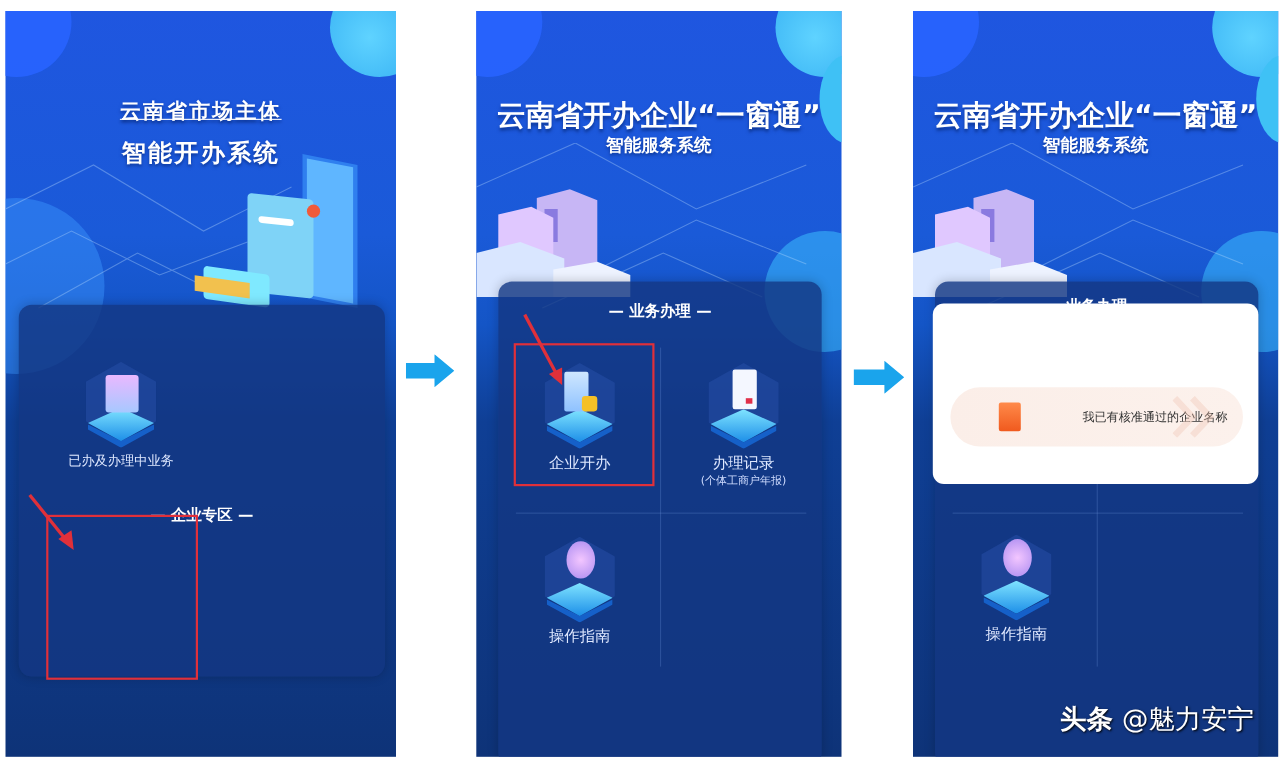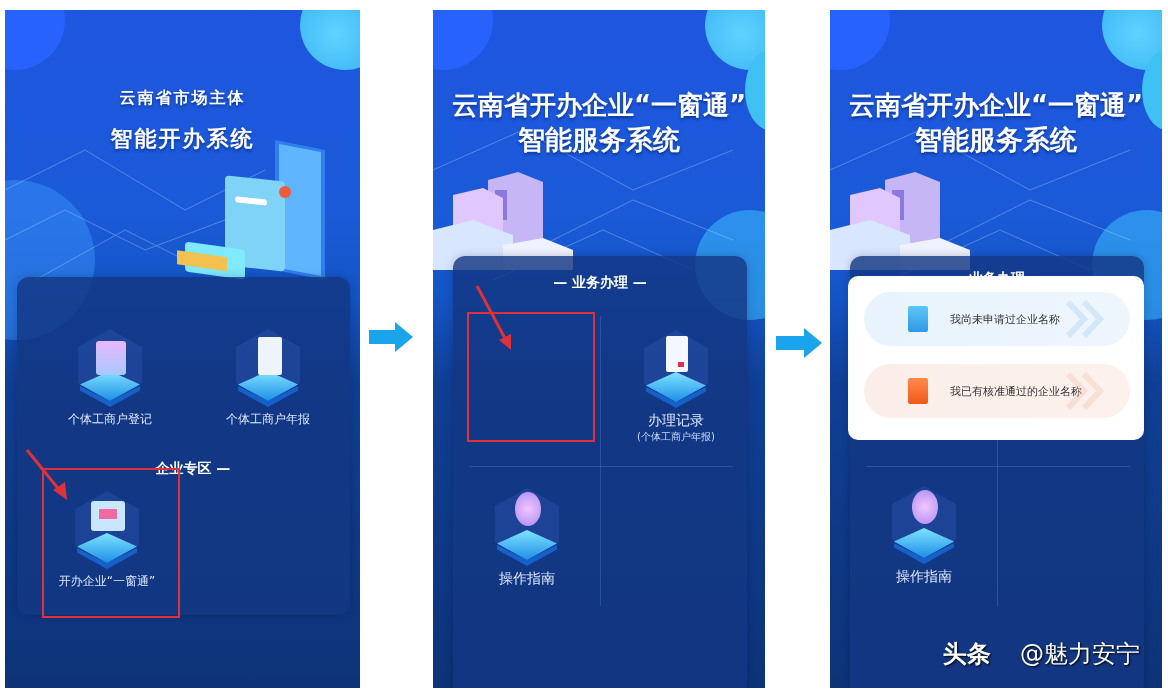--- a/index.html
+++ b/index.html
@@ -12,24 +12,24 @@
   #p3 { left: 830px; width: 332px; }
   .bubble { position: absolute; border-radius: 50%; }
   .b-tl { left: -40px; top: -40px; width: 100px; height: 100px; background: rgba(40,100,255,0.9); }
   .b-tr { right: -30px; top: -30px; width: 90px; height: 90px; background: radial-gradient(circle at 40% 60%, #5fd3ff, #2aa6f0); }
   .b-tr2 { right: -30px; top: 40px; width: 50px; height: 80px; background: #3fc1f5; }
   .b-ml { left: -70px; top: 170px; width: 160px; height: 160px; background: rgba(60,150,255,0.45); }
   .b-mr { right: -40px; top: 200px; width: 110px; height: 110px; background: rgba(60,190,255,0.55); }
   .grid-lines { position: absolute; left: 0; top: 120px; width: 100%; height: 160px; opacity: 0.35; }
   .title { position: absolute; left: 0; width: 100%; text-align: center; color: #fff; font-weight: bold;
            text-shadow: 0 2px 3px rgba(0,30,100,0.6); }
-  #p1 .title1 { top: 78px; font-size: 16px; letter-spacing: 2px; }
+  #p1 .title1 { top: 78px; font-size: 19px; letter-spacing: 2px; text-decoration: underline; }
   #p1 .title2 { top: 114px; font-size: 22px; letter-spacing: 2px; }
   #p2 .title1, #p3 .title1 { top: 78px; font-size: 26px; }
-  #p2 .title2, #p3 .title2 { top: 112px; font-size: 27px; }
+  #p2 .title2, #p3 .title2 { top: 112px; font-size: 16px; }
   .illus { position: absolute; }
   .card { position: absolute; border-radius: 12px; background: rgba(20,55,130,0.82); box-shadow: 0 0 10px rgba(0,0,0,0.2); }
   #p1 .card { left: 12px; top: 267px; width: 333px; height: 338px; }
   #p2 .card, #p3 .card { left: 20px; top: 246px; width: 294px; height: 440px; }
   .section-title { position: absolute; width: 100%; text-align: center; color: #fff; font-weight: bold; font-size: 14px; }
   .tile { position: absolute; text-align: center; }
   .tile .label { color: #dfe8ff; font-size: 12px; margin-top: 4px; display: block; white-space: nowrap; }
   .tile .sublabel { color: #cfdcff; font-size: 10px; display: block; white-space: nowrap; }
   .hex { width: 76px; height: 80px; margin: 0 auto; position: relative; }
   .hex .bg { position: absolute; left: 6px; top: 2px; width: 64px; height: 72px;
@@ -45,27 +45,27 @@
   .divider-v { position: absolute; width: 1px; background: rgba(120,160,230,0.25); }
   .divider-h { position: absolute; height: 1px; background: rgba(120,160,230,0.25); }
   .highlight { position: absolute; border: 2px solid #e0303a; }
   .red-arrow { position: absolute; }
   .flow-arrow { position: absolute; }
   .modal { position: absolute; left: 18px; top: 266px; width: 296px; height: 164px; background: #fff; border-radius: 10px; }
   .option { position: absolute; left: 16px; width: 266px; height: 54px; border-radius: 27px; display: flex; align-items: center; }
   .option .doc { width: 20px; height: 26px; border-radius: 2px; margin-left: 44px; margin-right: 22px; position: relative; }
   .option .text { font-size: 11px; color: #333; }
   .opt1 { top: 16px; background: linear-gradient(90deg, #e8f3fd, #eef6fd); }
-  .opt2 { top: 88px; background: linear-gradient(90deg, #fbeee8, #fcf1ec); }
+  .opt2 { top: 76px; background: linear-gradient(90deg, #fbeee8, #fcf1ec); gap: 34px; }
   .opt1 .doc { background: linear-gradient(180deg, #5bc6f7, #2f99e6); }
   .opt2 .doc { background: linear-gradient(180deg, #ff8a4a, #f05a1e); }
   .chev { position: absolute; right: 24px; top: 8px; width: 40px; height: 38px; opacity: 0.35; }
   .watermark { position: absolute; right: 22px; bottom: 18px; color: #fff; font-size: 24px; font-weight: bold;
                text-shadow: 1px 1px 2px #000; }
-  .watermark .at { font-weight: normal; margin-left: 21px; }
+  .watermark .at { font-weight: normal; }
 </style>
 </head>
 <body>
 
 <div class="phone" id="p1">
   <div class="bubble b-tl"></div>
   <div class="bubble b-tr"></div>
   <div class="bubble b-ml"></div>
   <svg class="grid-lines" viewBox="0 0 355 160">
     <path d="M0 60 L80 20 L180 80 L260 40 M0 110 L60 80 L140 120 L220 90 M30 150 L120 100 L200 140" stroke="#bfe0ff" fill="none" stroke-width="1"></path>
@@ -83,42 +83,23 @@
     <rect x="2" y="120" width="50" height="14" fill="#f2c14e" transform="skewY(8)"></rect>
   </svg>
   <div class="card">
     <div class="tile" style="left:38px;top:50px;width:110px">
       <div class="hex">
         <div class="bg"></div>
           <div class="base2"></div>
           <div class="base"></div>
         <div class="obj" style="left:24px;top:14px;width:30px;height:34px;background:linear-gradient(180deg,#e9b8ff,#a7c8ff);border-radius:3px"></div>
       </div>
-      <span class="label">个体工商户登记</span>
-    </div>
-    <div class="tile" style="left:196px;top:50px;width:110px">
-      <div class="hex">
-        <div class="bg"></div>
-          <div class="base2"></div>
-          <div class="base"></div>
-        <div class="obj" style="left:28px;top:10px;width:24px;height:38px;background:#eef4ff;border-radius:2px"></div>
-      </div>
-      <span class="label">个体工商户年报</span>
+      <span class="label">已办及办理中业务</span>
     </div>
     <div class="section-title" style="top:183px">— 企业专区 —</div>
-    <div class="tile" style="left:30px;top:212px;width:120px">
-      <div class="hex">
-        <div class="bg"></div>
-          <div class="base2"></div>
-          <div class="base"></div>
-        <div class="obj" style="left:22px;top:12px;width:34px;height:30px;background:#c9e6ff;border-radius:3px"></div>
-        <div class="obj" style="left:30px;top:20px;width:18px;height:10px;background:#f06aa0"></div>
-      </div>
-      <span class="label">开办企业“一窗通”</span>
-    </div>
   </div>
   <div class="highlight" style="left:37px;top:458px;width:138px;height:150px"></div>
   <svg class="red-arrow" style="left:18px;top:436px;width:50px;height:56px" viewBox="0 0 50 56">
     <line x1="4" y1="4" x2="38" y2="46" stroke="#e0303a" stroke-width="3"></line>
     <polygon points="44,54 30,44 42,36" fill="#e0303a"></polygon>
   </svg>
 </div>
 
 <svg class="flow-arrow" style="left:369px;top:322px;width:44px;height:30px" viewBox="0 0 44 30">
   <polygon points="0,8 26,8 26,0 44,15 26,30 26,22 0,22" fill="#1aa4ec"></polygon>
@@ -138,20 +119,30 @@
     <polygon points="55,20 85,12 110,22 110,110 55,110" fill="#c7b6f5"></polygon>
     <rect x="62" y="30" width="12" height="30" fill="#8a7ae0"></rect>
     <polygon points="20,35 50,28 70,38 70,110 20,110" fill="#e0c8ff"></polygon>
     <polygon points="0,70 40,60 80,75 80,110 0,110" fill="#d9e6ff"></polygon>
     <polygon points="70,85 110,78 140,90 140,110 70,110" fill="#eef3ff"></polygon>
   </svg>
   <div class="card">
     <div class="section-title" style="top:18px">— 业务办理 —</div>
     <div class="divider-v" style="left:147px;top:60px;height:290px"></div>
     <div class="divider-h" style="left:16px;top:210px;width:264px"></div>
+    <div class="tile" style="left:24px;top:72px;width:100px">
+      <div class="hex">
+        <div class="bg"></div>
+          <div class="base2"></div>
+          <div class="base"></div>
+        <div class="obj" style="left:24px;top:10px;width:22px;height:36px;background:linear-gradient(180deg,#cfe7ff,#8fc2ff);border-radius:2px"></div>
+        <div class="obj" style="left:40px;top:32px;width:14px;height:14px;background:#f5c026;border-radius:3px"></div>
+      </div>
+      <span class="label" style="font-size:14px">企业开办</span>
+    </div>
     <div class="tile" style="left:168px;top:72px;width:110px">
       <div class="hex">
         <div class="bg"></div>
           <div class="base2"></div>
           <div class="base"></div>
         <div class="obj" style="left:28px;top:8px;width:22px;height:36px;background:#f4f7ff;border-radius:2px"></div>
         <div class="obj" style="left:40px;top:34px;width:6px;height:5px;background:#e0304a"></div>
       </div>
       <span class="label" style="font-size:14px">办理记录</span>
       <span class="sublabel">(个体工商户年报)</span>
@@ -202,27 +193,20 @@
       <div class="hex">
         <div class="bg"></div>
           <div class="base2"></div>
           <div class="base"></div>
         <div class="obj" style="left:26px;top:6px;width:26px;height:34px;background:radial-gradient(circle,#f3c6ff,#a98af0);border-radius:50%"></div>
       </div>
       <span class="label" style="font-size:14px">操作指南</span>
     </div>
   </div>
   <div class="modal">
-    <div class="option opt1">
-      <div class="doc"></div>
-      <span class="text">我尚未申请过企业名称</span>
-      <svg class="chev" viewBox="0 0 40 38">
-        <path d="M2 2 L18 19 L2 36 M18 2 L34 19 L18 36" stroke="#a8cdf0" stroke-width="6" fill="none"></path>
-      </svg>
-    </div>
     <div class="option opt2">
       <div class="doc"></div>
       <span class="text">我已有核准通过的企业名称</span>
       <svg class="chev" viewBox="0 0 40 38">
         <path d="M2 2 L18 19 L2 36 M18 2 L34 19 L18 36" stroke="#f0c2b0" stroke-width="6" fill="none"></path>
       </svg>
     </div>
   </div>
   <div class="watermark">
     <span>头条</span>

